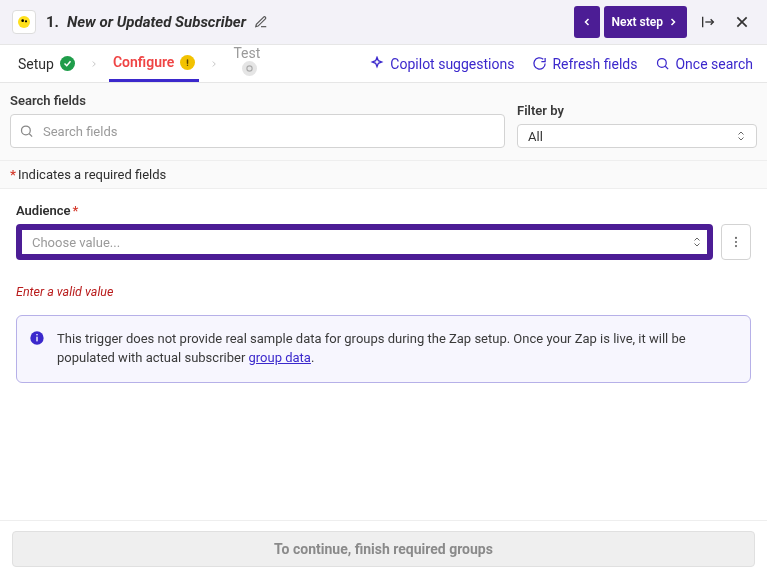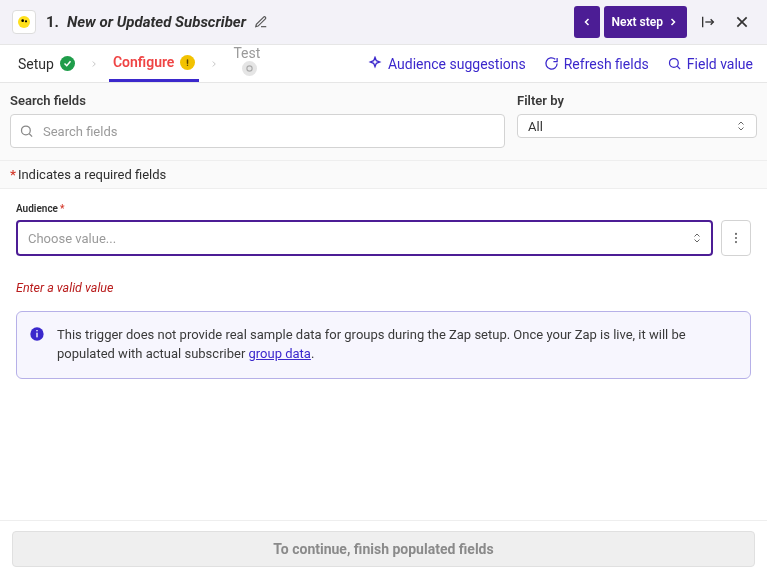--- a/index.html
+++ b/index.html
@@ -25,44 +25,44 @@
   .badge-yellow { background:#f2c200; color:#5b4700;}
   .badge-gray { background:#e5e5e5; color:#888;}
   .tab-active { font-weight:600; border-bottom:3px solid #3b28cc; color:#ef4444; }
   .tab-disabled { color:#9a9a9a;flex-direction:column; }
   .chev { margin:0 10px; color:#bbb; }
   .tab-spacer { flex:1; }
   .link-btn { display:flex; align-items:center; color:#3b28cc; font-size:14px; margin-left:18px; cursor:pointer;}
   .link-btn svg { margin-right:5px; }
 
   
-  .search-row { display:flex; padding:10px 10px 12px 10px; gap:12px; background:#fafafa; border-bottom:1px solid #eee; }
+  .search-row { display:flex; padding:10px 10px 12px 10px; gap:12px; background:#fafafa; border-bottom:1px solid #eee;align-items:flex-end; }
   .search-col { flex:1; }
   .filter-col { width:240px; }
   .col-label { font-size:13px; font-weight:600; color:#3a3a3a; margin-bottom:6px; display:block;}
   .input-wrap { position:relative; }
   .text-input { width:100%; height:34px; border:1px solid #d3d3d3; border-radius:4px; padding:0 10px 0 32px; font-size:13px; background:#fff; color:#333; }
   .text-input::placeholder { color:#9a9a9a; }
   .input-icon { position:absolute; left:9px; top:50%; transform:translateY(-50%); color:#888; }
   
   .select-wrap { position:relative; }
   .select-like { width:100%; height:24px; border:1px solid #d3d3d3; border-radius:4px; background:#fff; padding:0 30px 0 10px; font-size:13px; display:flex; align-items:center; color:#333; }
   .sort-icon { position:absolute; right:10px; top:50%; transform:translateY(-50%); color:#666; }
 
   
   .req-note { padding:6px 10px 6px 10px; font-size:13px; color:#2e2e2e; background:#fafafa; border-bottom:1px solid #eee;}
   .req-note .star { color:#d43b2d; margin-right:2px; font-weight:700;}
 
   
   .form-area { padding:14px 16px; }
-  .field-label { font-size:10px; font-weight:600; margin-bottom:6px; }
+  .field-label { font-size:13px; font-weight:600; margin-bottom:6px; }
   .field-label .star { color:#d43b2d; margin-left:2px; }
   .field-row { display:flex; gap:8px; }
   .value-picker { flex:1; position:relative; }
-  .value-box { width:100%; height:36px; border:2px solid #4c1d95; border-radius:4px; background:#fff; padding:0 30px 0 10px; font-size:13px; color:#9a9a9a; display:flex; align-items:center; }
+  .value-box { width:100%; height:36px; border:6px solid #4c1d95; border-radius:4px; background:#fff; padding:0 30px 0 10px; font-size:13px; color:#9a9a9a; display:flex; align-items:center; }
   .kebab { width:30px; height:36px; border:1px solid #d3d3d3; border-radius:4px; background:#fff; display:flex; align-items:center; justify-content:center; color:#666;}
   .error-text { color:#b91c1c; font-size:12.5px; margin-top:24px;font-style:italic; }
 
   
   .callout { margin:16px 0; border:1px solid #b6b0e8; background:#f7f6fe; border-radius:6px; padding:14px 14px 14px 40px; position:relative; font-size:13px; line-height:1.45; color:#3a3a3a; }
   .callout .info-ico { position:absolute; left:12px; top:14px; width:16px; height:16px; }
   .callout a { color:#3b28cc; text-decoration:underline; }
 
   
   .footer { position:absolute; bottom:0; left:0; right:0; padding:10px 12px; border-top:1px solid #eee; background:#fff; }
@@ -150,35 +150,35 @@
       <svg width="9" height="9" viewBox="0 0 24 24" fill="none" stroke="#aaa" stroke-width="3">
           <circle cx="12" cy="12" r="7"></circle>
         </svg>
     </span>
   </div>
   <div class="tab-spacer"></div>
   <div class="link-btn">
     <svg width="16" height="16" viewBox="0 0 24 24" fill="none" stroke="#3b28cc" stroke-width="2">
         <path d="M12 2l2 5 5 2-5 2-2 5-2-5-5-2 5-2 2-5z"></path>
       </svg>
-    <span>Audience suggestions</span>
+    <span>Copilot suggestions</span>
   </div>
   <div class="link-btn">
     <svg width="15" height="15" viewBox="0 0 24 24" fill="none" stroke="#3b28cc" stroke-width="2">
         <path d="M21 12a9 9 0 11-3-6.7"></path>
         <polyline points="21 3 21 9 15 9"></polyline>
       </svg>
     <span>Refresh fields</span>
   </div>
   <div class="link-btn">
     <svg width="15" height="15" viewBox="0 0 24 24" fill="none" stroke="#3b28cc" stroke-width="2">
         <circle cx="11" cy="11" r="7"></circle>
         <line x1="21" y1="21" x2="16.5" y2="16.5"></line>
       </svg>
-    <span>Field value</span>
+    <span>Once search</span>
   </div>
 </div>
 
 <div class="search-row">
   <div class="search-col">
     <span class="col-label">Search fields</span>
     <div class="input-wrap">
       <span class="input-icon">
         <svg width="15" height="15" viewBox="0 0 24 24" fill="none" stroke="currentColor" stroke-width="2">
             <circle cx="11" cy="11" r="7"></circle>
@@ -240,14 +240,14 @@
           <circle cx="12" cy="12" r="10" fill="#3b28cc"></circle>
           <rect x="11" y="10" width="2" height="7" fill="#fff"></rect>
           <rect x="11" y="6" width="2" height="2" fill="#fff"></rect>
         </svg>
     </span>
     <span>This trigger does not provide real sample data for groups during the Zap setup. Once your Zap is live, it will be populated with actual subscriber </span><a href="#">group data</a><span>.</span>
   </div>
 </div>
 
 <div class="footer">
-  <button class="big-btn" disabled="">To continue, finish populated fields</button>
+  <button class="big-btn" disabled="">To continue, finish required groups</button>
 </div>
 
 </body></html>

